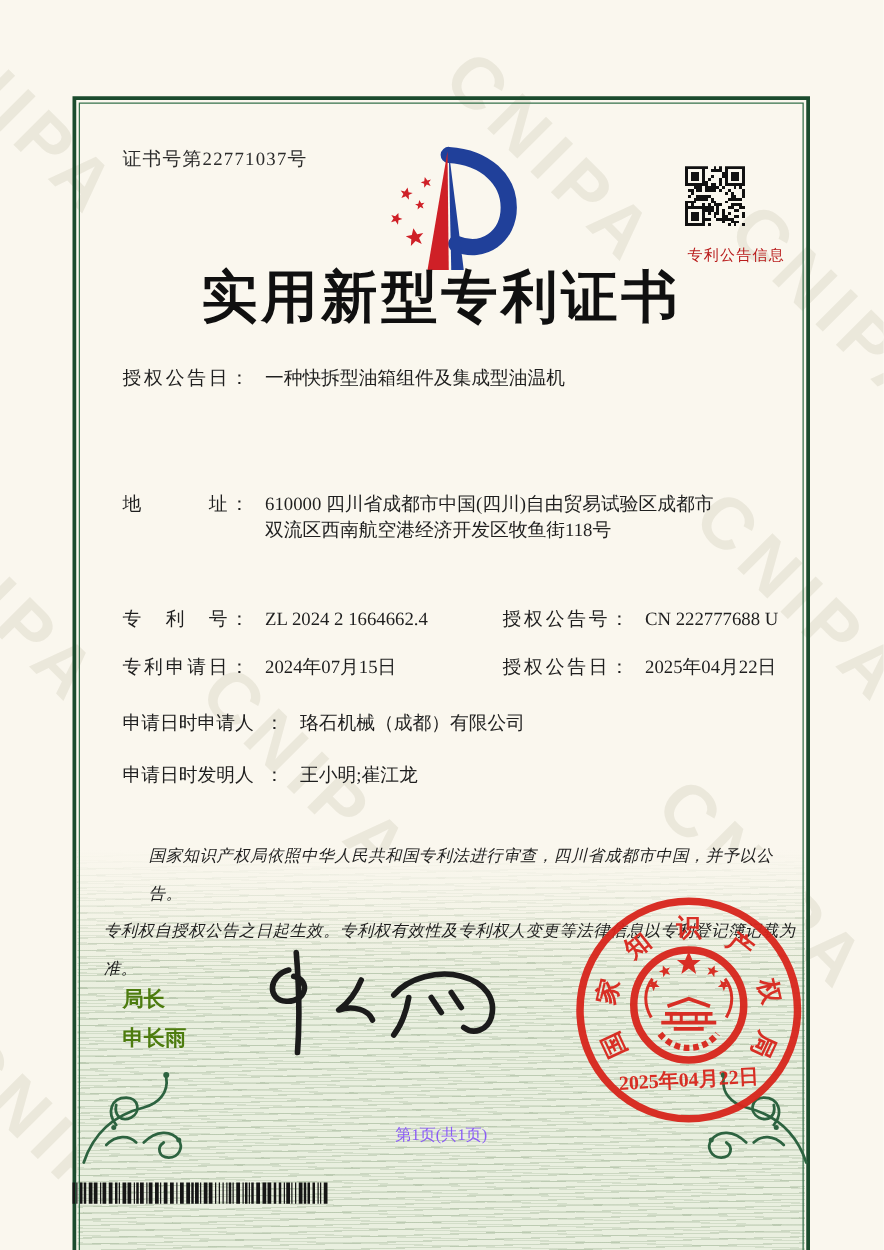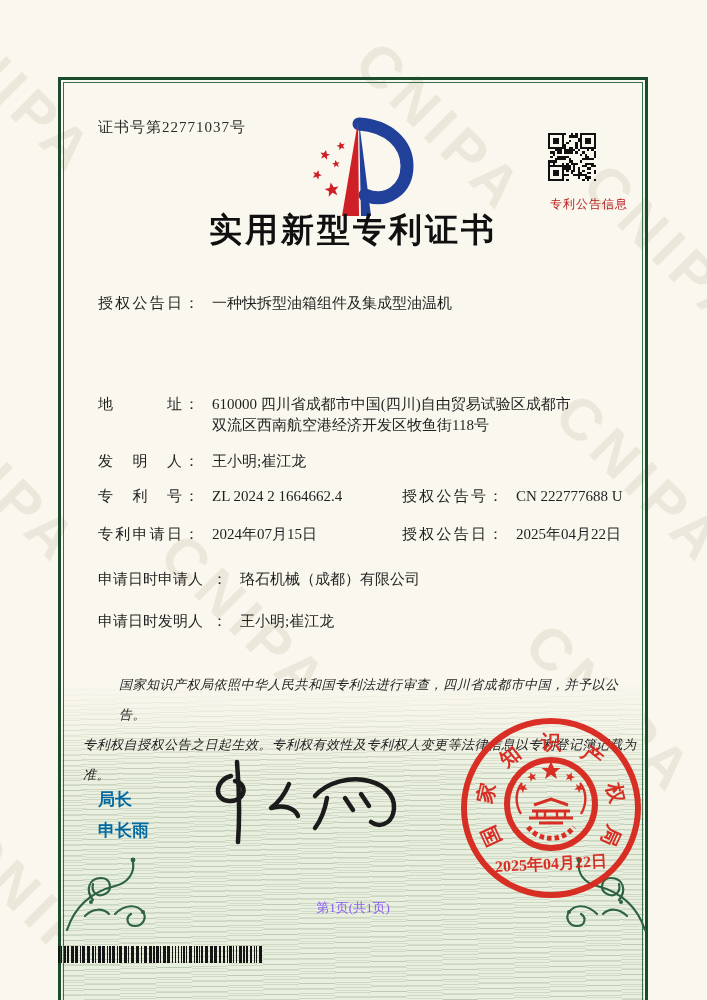--- a/index.html
+++ b/index.html
@@ -26,39 +26,39 @@
   .wave::before{content:"";position:absolute;inset:0;
       background:linear-gradient(180deg,#faf7ee,rgba(250,247,238,0) 95px);}
 
   
   .certno{position:absolute;left:37px;top:38px;z-index:4;font-size:15px;letter-spacing:1px;color:#2a2a2a;}
   .logo{position:absolute;left:232px;top:32px;z-index:4;}
   .qr{position:absolute;left:487px;top:53px;z-index:4;}
   .qrcap{position:absolute;left:455px;top:116px;width:112px;z-index:4;text-align:right;
          font-size:12px;letter-spacing:1px;color:#b91c1c;}
   .title{position:absolute;left:0;right:0;top:128px;z-index:4;text-align:center;
-         font-size:33px;font-weight:700;letter-spacing:3px;color:#101010;}
+         font-size:45px;font-weight:700;letter-spacing:3px;color:#101010;}
 
   
   .frow{position:absolute;left:37px;right:16px;z-index:4;font-size:15px;color:#1f1f1f;line-height:21px;}
   .flabel{display:inline-block;width:84px;text-align:justify;text-align-last:justify;vertical-align:top;}
   .flabel.wide{width:112px;text-align:left;text-align-last:auto;}
   .fcolon{display:inline-block;margin:0 13px 0 2px;vertical-align:top;}
   .fvalue{display:inline-block;max-width:372px;vertical-align:top;}
   .rcol{position:absolute;left:304px;top:0;white-space:nowrap;}
 
   
   .statement{position:absolute;left:22px;top:590px;width:560px;z-index:4;
              font-style:italic;font-size:13px;line-height:30px;letter-spacing:0.5px;color:#1d1d1d;}
   .statement .l1{padding-left:36px;}
 
   
   .signer{position:absolute;left:37px;top:704px;z-index:5;
           font-family:"Liberation Sans","DejaVu Sans",sans-serif;font-size:17px;font-weight:600;
-          color:#0369a1;line-height:31px;}
+          color:#4d7c0f;line-height:31px;}
   .handsig{position:absolute;left:142px;top:676px;z-index:5;}
 
   
   .seal{position:absolute;left:400px;top:638px;width:168px;height:168px;z-index:6;
         border:6px solid #d8251c;border-radius:50%;opacity:0.95;}
   .seal-ch{position:absolute;left:50%;top:50%;font-size:20px;font-weight:700;color:#d8251c;
            transform-origin:center;}
   .seal-ch:nth-child(1){transform:translate(-50%,-50%) rotate(-115deg) translateY(-66px);}
   .seal-ch:nth-child(2){transform:translate(-50%,-50%) rotate(-77deg)  translateY(-66px);}
   .seal-ch:nth-child(3){transform:translate(-50%,-50%) rotate(-38.5deg) translateY(-66px);}
@@ -342,23 +342,20 @@
       <div class="qrcap">专利公告信息</div>
 
       <div class="title">实用新型专利证书</div>
 
       <div class="frow" style="top:213px">
         <span class="flabel">授权公告日</span><span class="fcolon">：</span><span class="fvalue">一种快拆型油箱组件及集成型油温机</span>
       </div>
       <div class="frow" style="top:314px">
         <span class="flabel">地址</span><span class="fcolon">：</span><span class="fvalue">610000 四川省成都市中国(四川)自由贸易试验区成都市双流区西南航空港经济开发区牧鱼街118号</span>
       </div>
-      <div class="frow" style="top:371px">
-        <span class="flabel">发明人</span><span class="fcolon">：</span><span class="fvalue">王小明;崔江龙</span>
-      </div>
       <div class="frow" style="top:406px">
         <span class="flabel">专利号</span><span class="fcolon">：</span><span class="fvalue">ZL 2024 2 1664662.4</span>
         <span class="rcol"><span class="flabel">授权公告号</span><span class="fcolon">：</span><span>CN 222777688 U</span></span>
       </div>
       <div class="frow" style="top:444px">
         <span class="flabel">专利申请日</span><span class="fcolon">：</span><span class="fvalue">2024年07月15日</span>
         <span class="rcol"><span class="flabel">授权公告日</span><span class="fcolon">：</span><span>2025年04月22日</span></span>
       </div>
       <div class="frow" style="top:489px">
         <span class="flabel wide">申请日时申请人</span><span class="fcolon">：</span><span class="fvalue">珞石机械（成都）有限公司</span>

